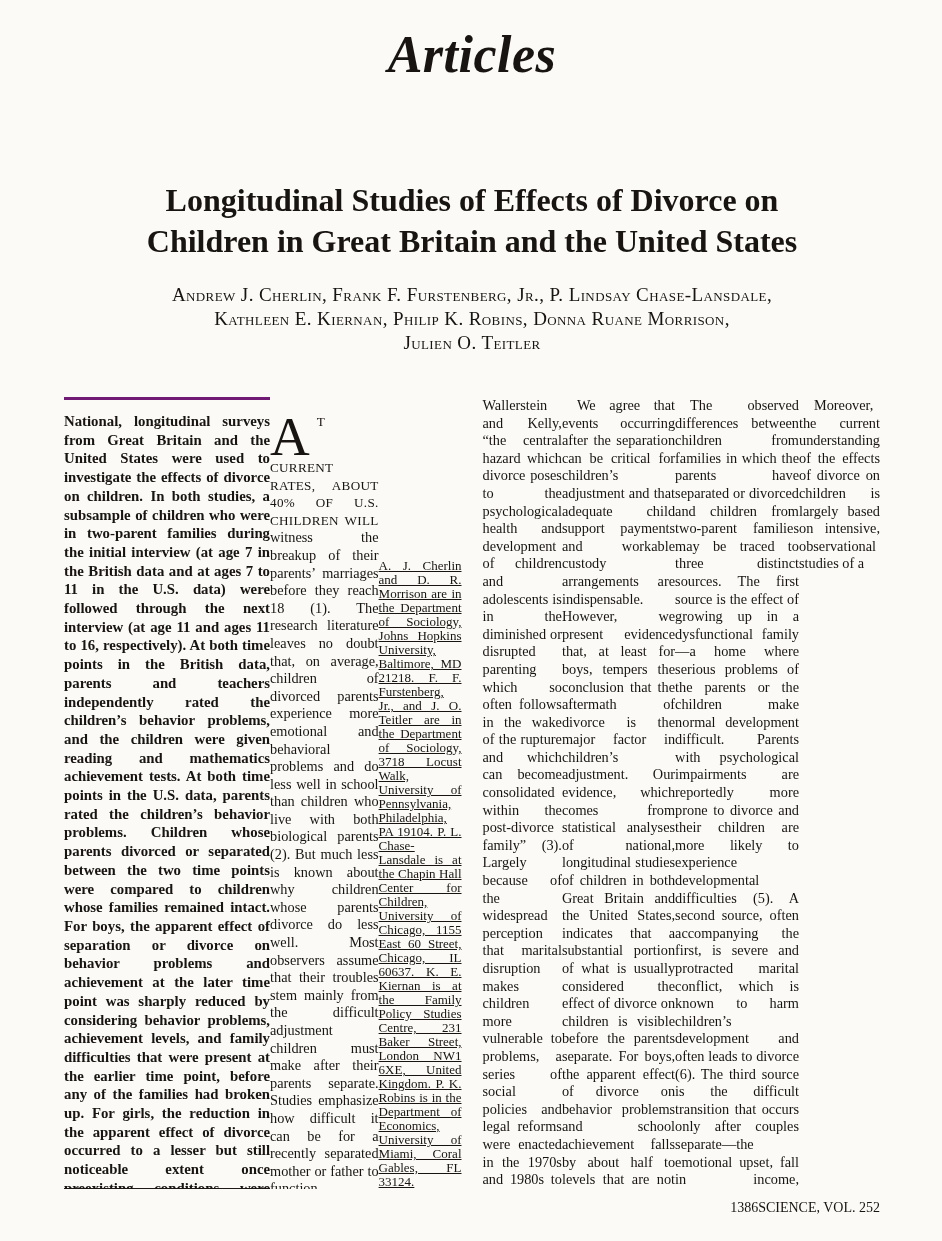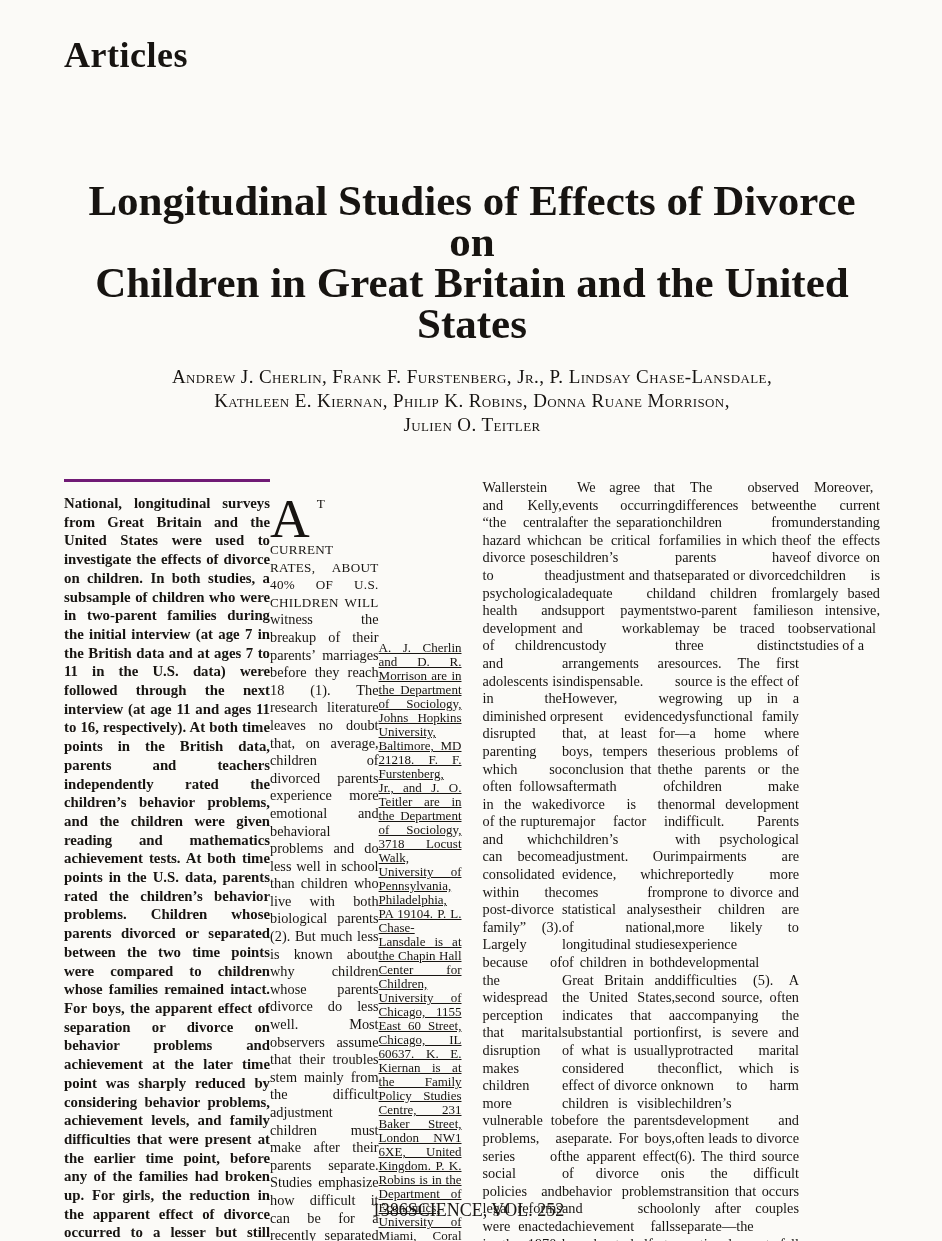--- a/index.html
+++ b/index.html
@@ -10,29 +10,31 @@
     font-family: "Liberation Serif", "DejaVu Serif", serif;
     overflow: hidden;
   }
   .page {
     position: relative;
     width: 942px;
     height: 1241px;
     padding: 30px 62px 0 64px;
   }
   .section-header {
-    font-size: 36px;
+    text-align: center;
+    font-size: 52px;
     line-height: 50px;
     font-weight: bold;
     letter-spacing: 0.5px;
+    font-style: italic;
   }
   .article-title {
     margin-top: 100px;
     text-align: center;
-    font-size: 43px;
+    font-size: 32px;
     line-height: 41px;
     font-weight: bold;
   }
   .authors {
     margin-top: 21px;
     text-align: center;
     font-variant: small-caps;
     font-size: 19px;
     line-height: 24px;
     letter-spacing: 0.4px;
@@ -81,22 +83,22 @@
     line-height: 14px;
     text-decoration: underline;
   }
   .col-right .body-par.indent { text-indent: 15px; }
   .footer {
     position: absolute;
     left: 56px;
     right: 62px;
     top: 1200px;
     display: flex;
-    justify-content: center;
-    font-size: 18px;
+    justify-content: flex-end;
+    font-size: 14px;
   }
 </style>
 </head>
 <body>
 
 <div class="page">
 
   <h1 class="section-header">Articles</h1>
 
   <h2 class="article-title">

